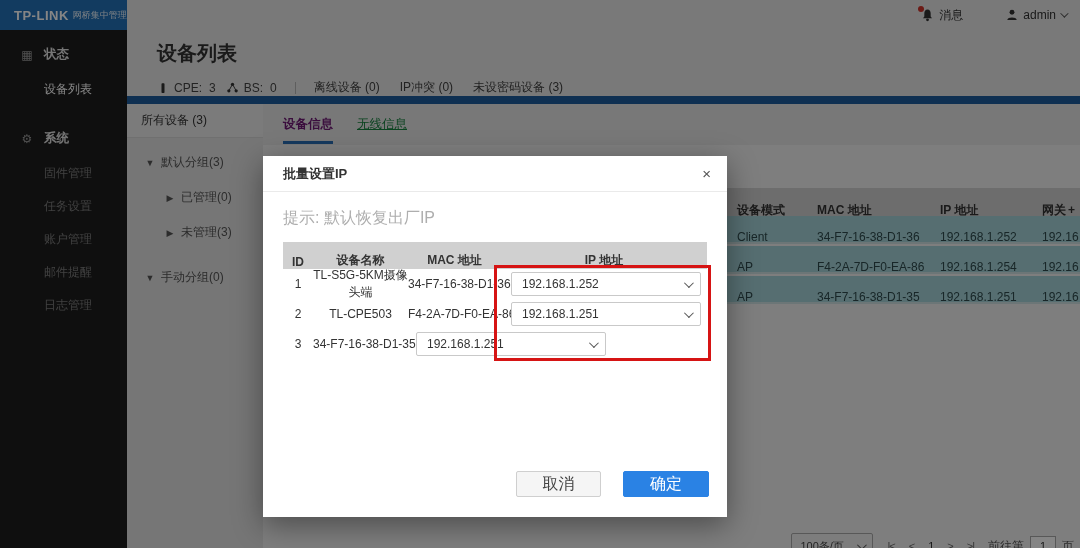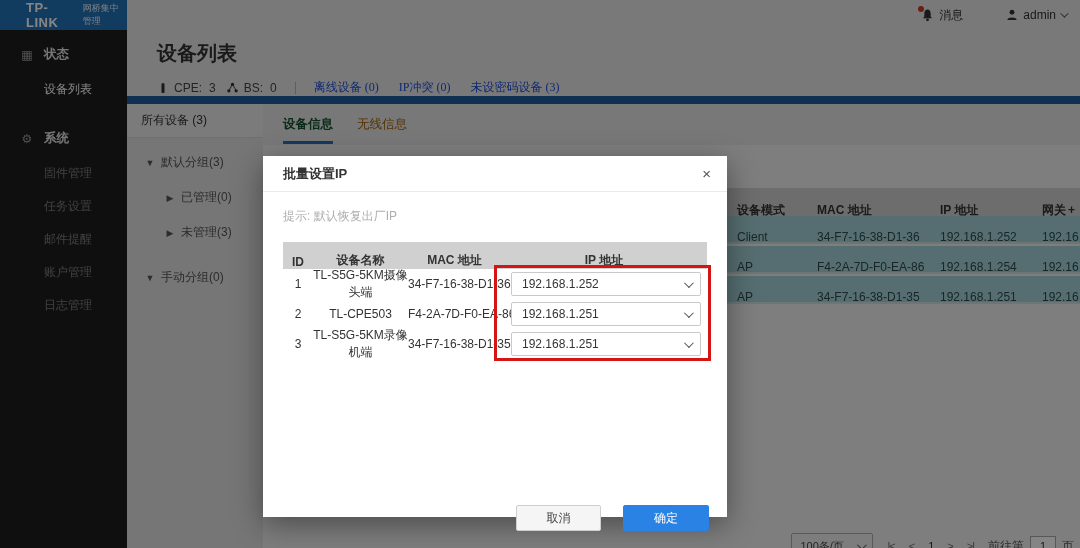--- a/index.html
+++ b/index.html
@@ -4,57 +4,57 @@
 <style>
   :root{
     --accent:#2a82e4; --topbar:#2472b8; --strip:#1d5d9e;
     --rowsel:#a5d3d8; --danger:#d61414;
   }
   *{margin:0;padding:0;box-sizing:border-box;font-family:"Liberation Sans","DejaVu Sans",sans-serif;}
   html,body{width:1080px;height:548px;overflow:hidden;background:#e9e9e9;}
   .abs{position:absolute;}
 
   
-  .logo-block{left:0;top:0;width:127px;height:30px;background:var(--topbar);display:flex;align-items:center;padding-left:26px;gap:12px;}
+  .logo-block{left:0;top:0;width:127px;height:30px;background:var(--topbar);display:flex;align-items:center;padding-left:14px;gap:4px;}
   .logo-main{color:#fff;font-weight:bold;font-size:13px;letter-spacing:.5px;}
   .logo-sub{color:#e8f1fa;font-size:9px;}
 
   
   .header-band{left:127px;top:0;width:953px;height:96px;background:#e9e9e9;}
   .userbar{position:absolute;right:14px;top:0;height:30px;display:flex;align-items:center;gap:8px;font-size:12px;color:#333;}
   .userbar .grp{display:flex;align-items:center;gap:4px;cursor:pointer;justify-content:center;}
   .bell-wrap{position:relative;width:15px;height:15px;}
   .badge{position:absolute;left:-2px;top:-2px;width:6px;height:6px;border-radius:50%;background:#d0352b;}
   .msg-gap{width:26px;}
   .page-title{position:absolute;left:30px;top:40px;font-size:20px;font-weight:bold;color:#333;}
   .stats{position:absolute;left:30px;top:79px;display:flex;align-items:center;gap:10px;font-size:12px;color:#444;}
   .stats .stat{display:flex;align-items:center;gap:5px;}
   .stats .num{margin-left:2px;}
   .vdiv{width:1px;height:12px;background:#b5b5b5;margin:0 8px;}
-  .filter{color:#1d4ed8;cursor:pointer;margin-right:10px;font-family:Liberation Serif, serif;}
+  .filter{color:#404040;cursor:pointer;margin-right:10px;}
 
   
   .blue-strip{left:127px;top:96px;width:953px;height:8px;background:var(--strip);}
 
   
   .tree-panel{left:127px;top:104px;width:136px;height:444px;background:#e2e2e2;}
   .tree-head{height:34px;background:#ececec;display:flex;align-items:center;padding-left:14px;font-size:12px;color:#333;border-bottom:1px solid #d6d6d6;}
   .tnode{display:flex;align-items:center;gap:6px;font-size:12px;color:#555;cursor:pointer;position:relative;}
   .caret{font-size:9px;color:#555;width:10px;text-align:center;}
   .t1{margin:16px 0 0 18px;}
   .t2{margin:18px 0 0 38px;}
   .tgap{margin-top:28px;}
   .add-group{position:absolute;right:-86px;top:-3px;font-size:15px;color:#555;cursor:pointer;}
   .tree-panel .wrap{position:relative;}
 
   
   .content{left:263px;top:104px;width:817px;height:444px;background:#e6e6e6;}
   .tabs{position:absolute;left:20px;top:12px;display:flex;gap:24px;font-size:12.5px;}
-  .tab-active{color:#14532d;font-weight:bold;padding-bottom:8px;border-bottom:3px solid #2a6db5;cursor:pointer;}
-  .tab-idle{color:#a16207;cursor:pointer;}
+  .tab-active{color:#701a75;font-weight:bold;padding-bottom:8px;border-bottom:3px solid #2a6db5;cursor:pointer;}
+  .tab-idle{color:#15803d;cursor:pointer;text-decoration:underline;}
   .card{position:absolute;left:0;top:41px;width:817px;height:403px;background:#f2f2f2;}
   .searchbox{position:absolute;left:670px;top:10px;width:142px;height:26px;border:1px solid #b5b5b5;border-radius:2px;background:#f4f4f4;display:flex;align-items:center;padding:0 8px;gap:6px;}
   .searchbox input{border:none;outline:none;background:transparent;font-size:11px;color:#666;width:100%;}
   .searchbox input::placeholder{color:#8a8a8a;}
 
   .dt-header{position:absolute;left:0;top:43px;width:817px;height:28px;background:#d2d2d2;font-size:12px;font-weight:bold;color:#333;}
   .dt-header span,.dt-row span{position:absolute;top:50%;transform:translateY(-50%);white-space:nowrap;margin-top:8px;}
   .c-mode{left:474px;} .c-mac{left:554px;} .c-ip{left:677px;} .c-gw{left:779px;} .c-add{left:805px;font-weight:bold;cursor:pointer;}
   .dt-row{position:absolute;left:0;width:817px;height:28px;background:var(--rowsel);font-size:12px;color:#2f4a4d;overflow:hidden;cursor:pointer;border-bottom:2px solid #cfe3e5;}
   .r0{top:71px;} .r1{top:101px;} .r2{top:131px;}
@@ -67,35 +67,35 @@
   .goto input{width:26px;height:20px;border:1px solid #aaa;text-align:center;font-size:11px;color:#333;background:#fff;}
 
   
   .overlay{left:0;top:0;width:1080px;height:548px;background:rgba(0,0,0,0.48);z-index:40;}
 
   
   .modal{left:263px;top:156px;width:464px;height:361px;background:#fff;z-index:50;box-shadow:0 8px 28px rgba(0,0,0,.4);}
   .m-head{height:36px;display:flex;align-items:center;justify-content:space-between;padding:0 16px 0 20px;border-bottom:1px solid #eaeaea;}
   .m-title{font-size:13px;font-weight:bold;color:#333;}
   .m-close{font-size:15px;color:#555;cursor:pointer;line-height:1;}
-  .m-tip{margin:16px 0 0 20px;font-size:12px;color:#aeaeae;}
+  .m-tip{margin:16px 0 0 20px;font-size:16px;color:#aeaeae;}
   .m-table{position:absolute;left:20px;top:86px;width:424px;}
   .m-thead{height:27px;background:#d0d0d0;display:flex;align-items:flex-end;font-size:12px;font-weight:bold;color:#333;}
   .m-row{height:30px;display:flex;align-items:center;font-size:12px;color:#333;}
   .mc-id{width:30px;text-align:center;}
   .mc-name{width:95px;text-align:center;}
   .mc-mac{width:93px;text-align:center;white-space:nowrap;}
   .mc-ip{width:206px;text-align:center;}
   .ipsel{margin-left:10px;width:190px;height:24px;border:1px solid #c9c9c9;border-radius:2px;background:#fff;display:flex;align-items:center;justify-content:space-between;padding:0 9px 0 10px;cursor:pointer;}
   .ipsel .val{font-size:12px;color:#333;}
   .chev{width:7px;height:7px;border-right:1.5px solid #555;border-bottom:1.5px solid #555;transform:rotate(45deg) translateY(-2px);}
   .chev-sm{width:6px;height:6px;border-right:1.5px solid #555;border-bottom:1.5px solid #555;transform:rotate(45deg) translateY(-2px);}
   .red-box{position:absolute;left:231px;top:109px;width:217px;height:96px;border:3px solid var(--danger);pointer-events:none;}
   .m-btns{position:absolute;left:0;top:315px;width:464px;height:27px;}
-  .btn{position:absolute;height:26px;border-radius:2px;font-size:12px;display:flex;align-items:center;justify-content:center;cursor:pointer;margin-top:34px;}
+  .btn{position:absolute;height:26px;border-radius:2px;font-size:16px;display:flex;align-items:center;justify-content:center;cursor:pointer;}
   .btn-cancel{left:253px;width:85px;background:#f5f5f5;border:1px solid #cfcfcf;color:#444;}
   .btn-ok{left:360px;width:86px;background:var(--accent);border:1px solid var(--accent);color:#fff;}
 
   
   .sidebar{left:0;top:30px;width:127px;height:518px;background:#1e1e1e;z-index:10;}
   .s-group{display:flex;align-items:center;gap:10px;padding:16px 0 10px 20px;color:#e2e2e2;font-size:12.5px;font-weight:bold;cursor:pointer;}
   .s-icon{font-size:12px;color:#9a9a9a;width:14px;text-align:center;}
   .s-item{padding:8px 0 8px 44px;font-size:12px;color:#7d7d7d;cursor:pointer;}
   .s-item.active{color:#fff;}
   svg{display:block;}
@@ -170,22 +170,22 @@
     <span>状态</span>
   </div>
   <div class="s-item active">设备列表</div>
 
   <div class="s-group" style="margin-top:8px;">
     <span class="s-icon">⚙</span>
     <span>系统</span>
   </div>
   <div class="s-item">固件管理</div>
   <div class="s-item">任务设置</div>
+  <div class="s-item">账户管理</div>
   <div class="s-item">邮件提醒</div>
-  <div class="s-item">账户管理</div>
   <div class="s-item">日志管理</div>
 </div>
 
 <div class="abs blue-strip"></div>
 
 <div class="abs tree-panel">
   <div class="tree-head">所有设备 (3)</div>
   <div class="wrap">
     <div class="tnode t1">
       <span class="caret">▼</span>
@@ -289,21 +289,20 @@
       <span class="mc-id">2</span>
       <span class="mc-name">TL-CPE503</span>
       <span class="mc-mac">F4-2A-7D-F0-EA-86</span>
       <span class="ipsel">
         <span class="val">192.168.1.251</span>
         <span class="chev"></span>
       </span>
     </div>
     <div class="m-row">
       <span class="mc-id">3</span>
-      <span class="mc-name">TL-S5G-5KM录像机端</span>
       <span class="mc-mac">34-F7-16-38-D1-35</span>
       <span class="ipsel">
         <span class="val">192.168.1.251</span>
         <span class="chev"></span>
       </span>
     </div>
   </div>
 
   <div class="red-box"></div>
 

